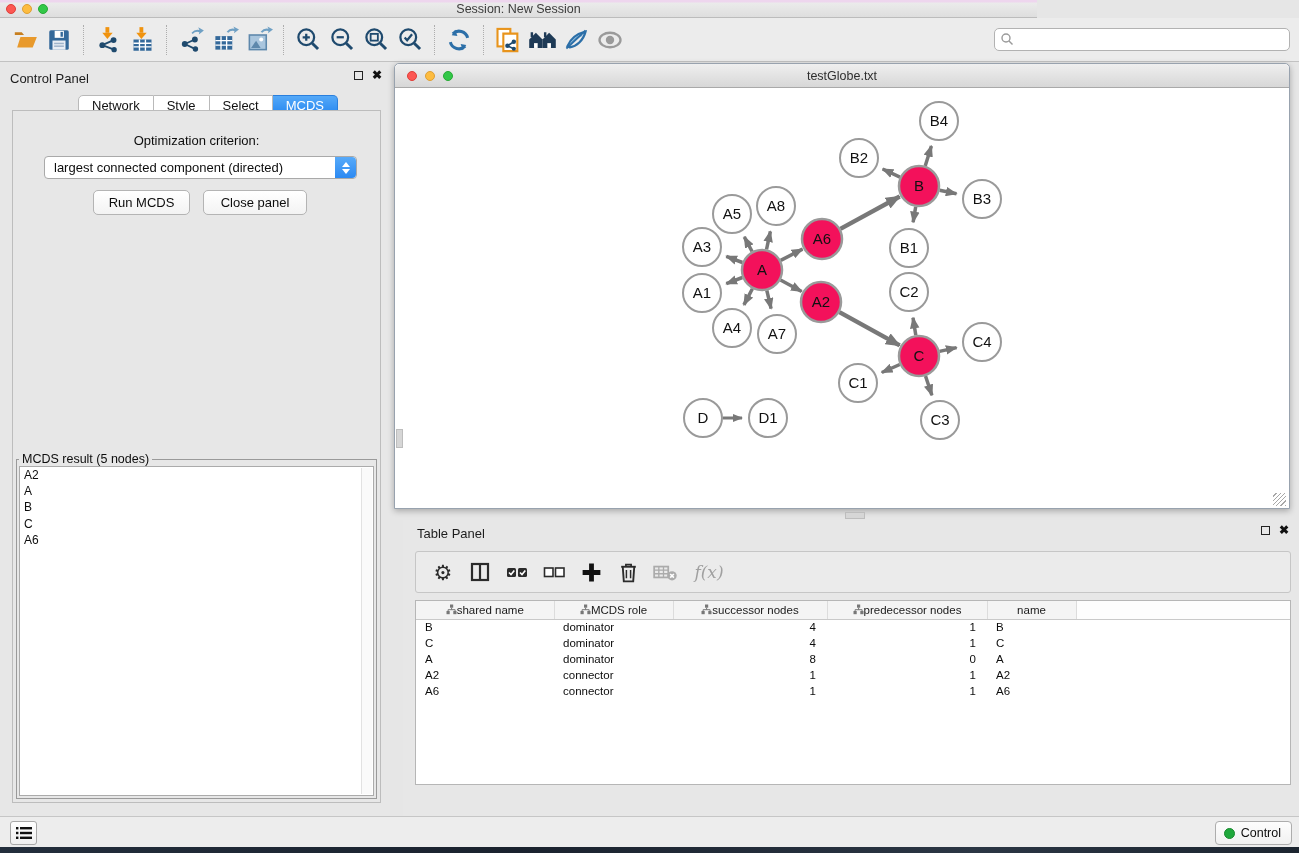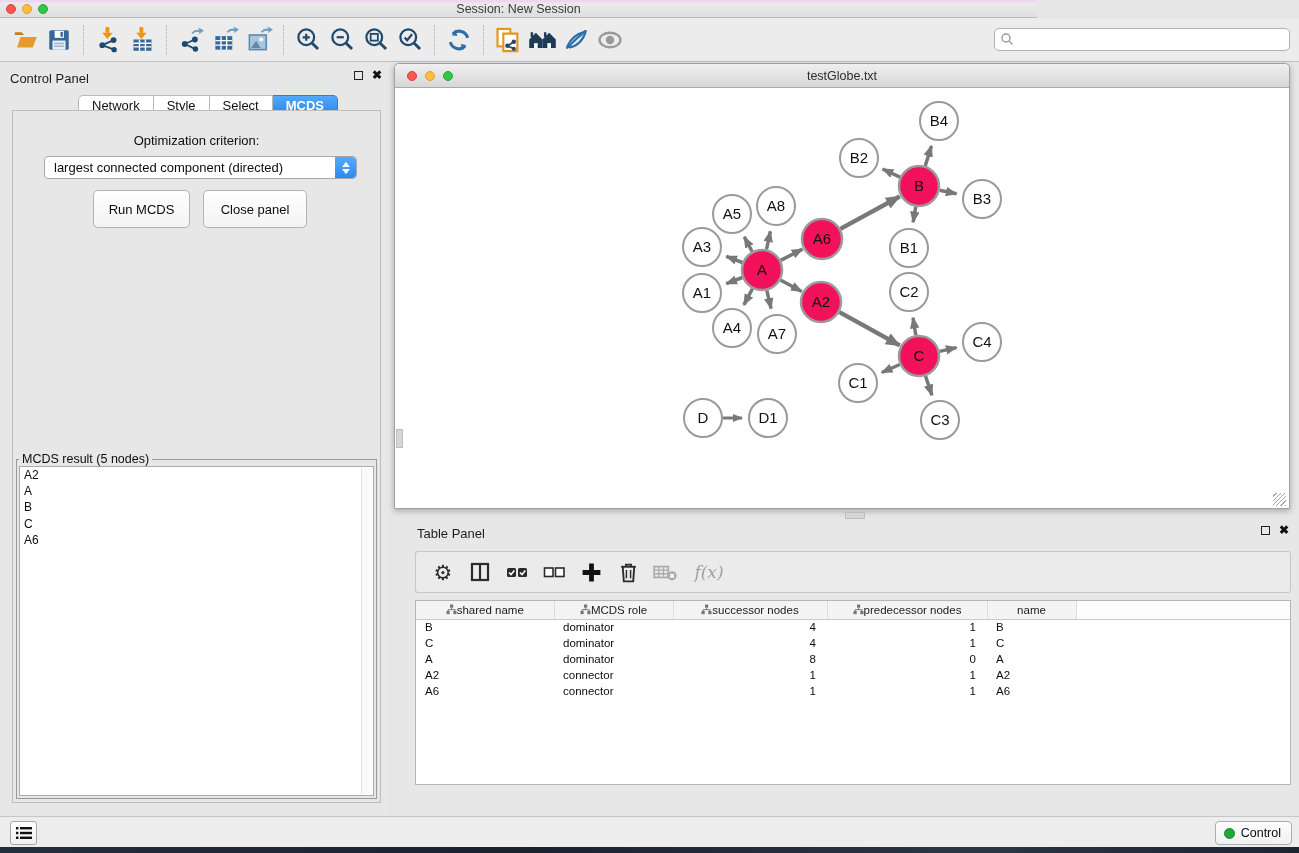--- a/index.html
+++ b/index.html
@@ -32,35 +32,35 @@
   .panel-head { position:absolute; left:10px; top:9px; font-size:13px; color:#1d1d1d; }
   .panel-ctrls { position:absolute; right:8px; top:9px; display:flex; gap:9px; align-items:center; }
   .float-box { width:9px; height:9px; border:1.6px solid #222; display:inline-block; }
   .close-x { font-size:12px; font-weight:bold; color:#111; line-height:9px; }
 
   .seg-tabs { position:absolute; display:inline-flex; }
   .seg-tab { height:21px; line-height:19px; padding:0 13px; font-size:13px; color:#111;
     background:#fff; border:1px solid #b9b9b9; border-left-width:0; cursor:default; }
   .seg-tab:first-child { border-left-width:1px; border-radius:5px 0 0 5px; }
   .seg-tab:last-child { border-radius:0 5px 5px 0; }
-  .seg-tab.active { background:linear-gradient(180deg,#55a9f8,#2586f0); border-color:#2a7fdd; color:#fff;font-weight:bold; }
+  .seg-tab.active { background:linear-gradient(180deg,#55a9f8,#2586f0); border-color:#2a7fdd; color:#fff; }
 
   #cp-tabs { left:78px; top:33px; }
   #cp-content { position:absolute; left:12px; top:48px; width:369px; height:693px;
     border:1px solid #bdbdbd; background:#e7e7e7; }
   #opt-label { position:absolute; left:0; right:0; top:22px; text-align:center; font-size:13px; color:#0d0d0d; }
   #criterion { position:absolute; left:31px; top:45px; width:313px; height:23px; background:#fff;
     border:1px solid #a9a9a9; border-radius:4px; font-size:13px; color:#0d0d0d;
     display:flex; align-items:center; padding-left:9px; }
   #criterion .stepper { position:absolute; right:0px; top:0px; width:21px; height:21px; border-radius:0 4px 4px 0;
     background:linear-gradient(180deg,#57aaf9,#2b89f2); display:flex; flex-direction:column;
     align-items:center; justify-content:center; gap:2px; }
   .chev-up { width:0; height:0; border-left:4px solid transparent; border-right:4px solid transparent; border-bottom:5px solid #fff; }
   .chev-dn { width:0; height:0; border-left:4px solid transparent; border-right:4px solid transparent; border-top:5px solid #fff; }
-  .mac-btn { position:absolute; top:79px; height:38px; background:linear-gradient(180deg,#ffffff,#f3f3f3);
+  .mac-btn { position:absolute; top:79px; height:25px; background:linear-gradient(180deg,#ffffff,#f3f3f3);
     border:1px solid #b4b4b4; border-radius:5px; font-size:13px; color:#0d0d0d;
     font-family:"Liberation Sans",sans-serif; text-align:center; }
   #run-btn { left:80px; width:97px; }
   #closep-btn { left:190px; width:104px; }
 
   #mcds-fieldset { position:absolute; left:3px; top:341px; width:361px; height:347px;
     border:1px solid #9a9a9a; }
   #mcds-fieldset legend { font-size:12.5px; color:#0d0d0d; padding:0 3px; margin-left:2px; }
   #mcds-list { position:absolute; left:2px; right:2px; top:0px; bottom:2px; background:#fff;
     border:1px solid #ababab; overflow:hidden; }

